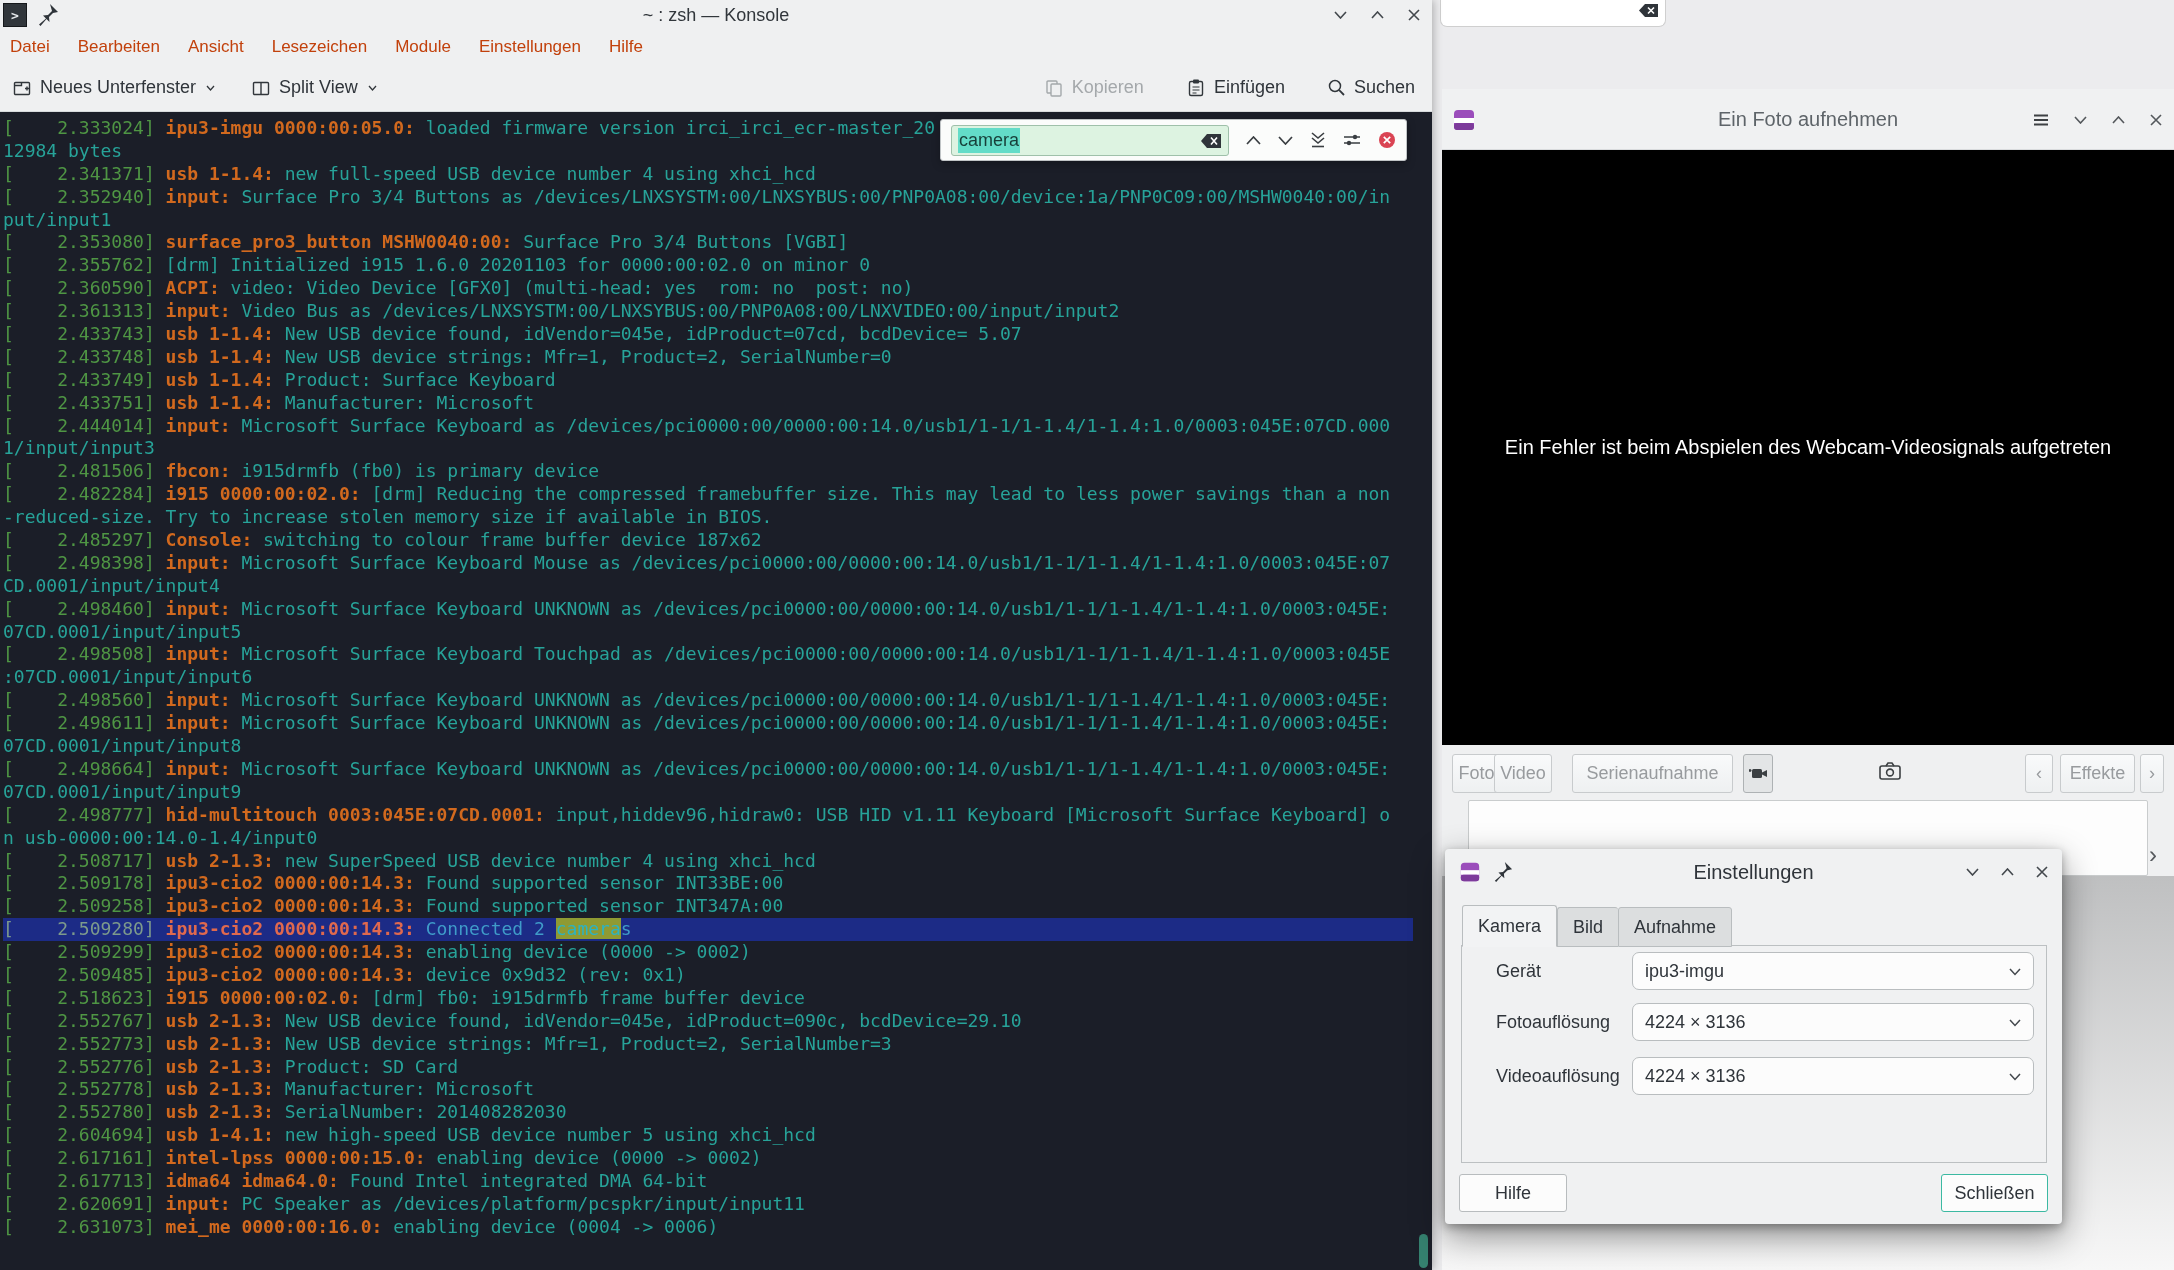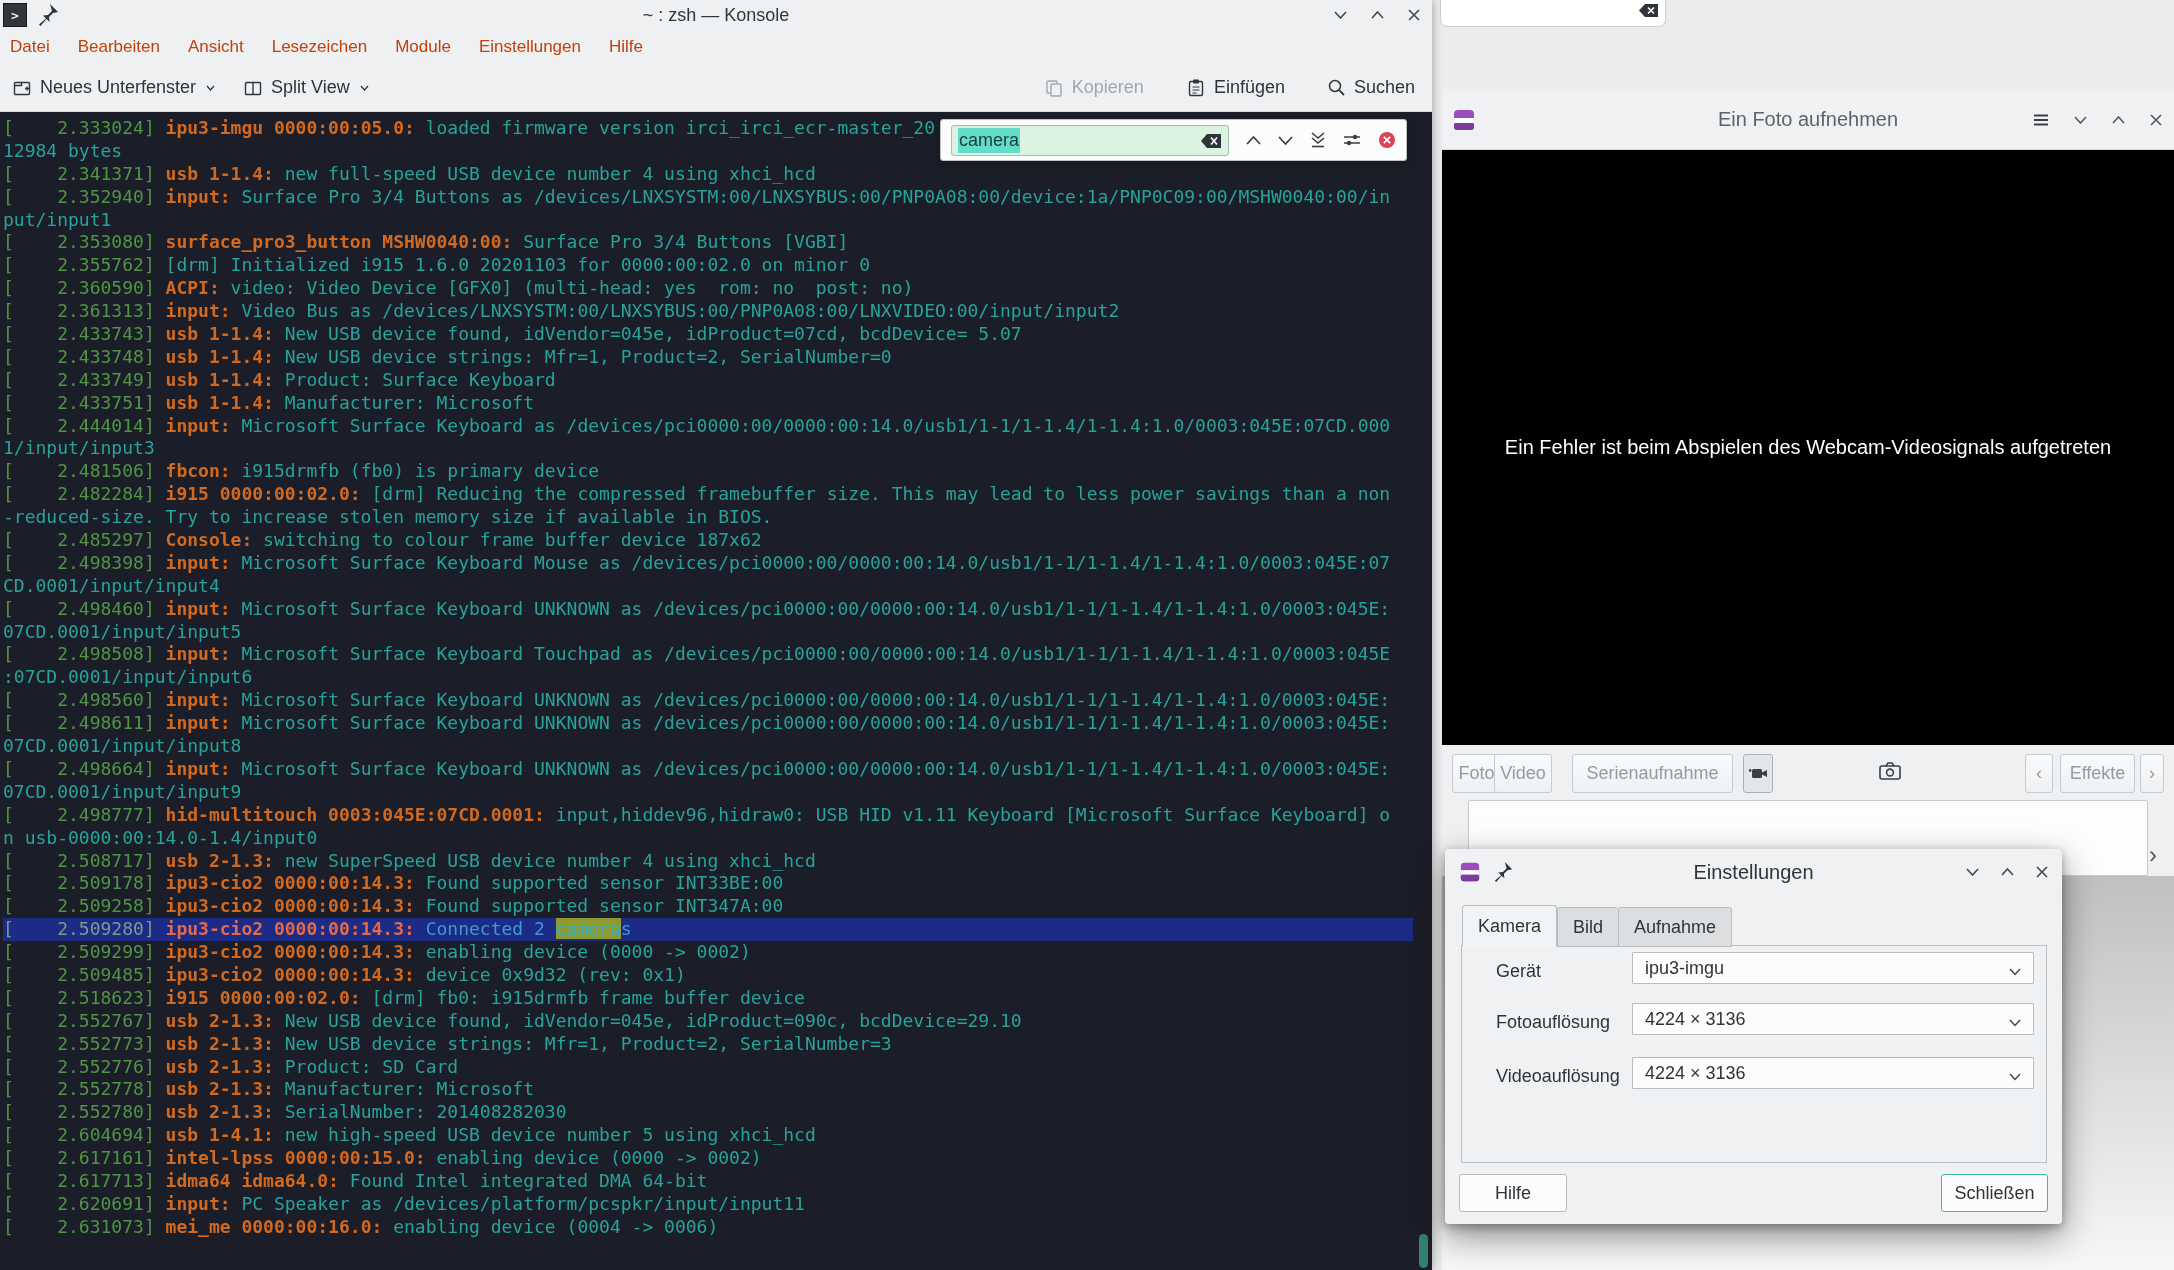--- a/index.html
+++ b/index.html
@@ -21,21 +21,21 @@
   .konsole{position:absolute;left:0;top:0;width:1432px;height:1270px;background:var(--term-bg);box-shadow:2px 0 8px rgba(0,0,0,.25);}
   .k-titlebar{position:absolute;left:0;top:0;width:100%;height:30px;background:var(--chrome);display:flex;align-items:center;}
   .k-appicon{width:24px;height:24px;margin-left:3px;background:#31363b;border:1px solid #16181b;display:flex;align-items:center;justify-content:center;color:#e8eaec;font:bold 13px "DejaVu Sans Mono",monospace;}
   .k-pin{margin-left:10px;}
   .k-title{position:absolute;left:0;right:0;text-align:center;font-size:18px;color:#31363b;}
   .winbtns{position:absolute;right:12px;top:0;height:30px;display:flex;align-items:center;gap:24px;}
   .winbtn{color:#43484d;cursor:pointer;}
   .k-menubar{position:absolute;left:0;top:30px;width:100%;height:34px;background:var(--chrome);display:flex;align-items:center;gap:28px;padding-left:10px;font-size:17px;}
   .menu-item{color:#c2410c;}
   .k-toolbar{position:absolute;left:0;top:64px;width:100%;height:48px;background:var(--chrome);border-bottom:1px solid #d7dadc;display:flex;align-items:center;font-size:18px;}
-  .tb-left{display:flex;align-items:center;gap:28px;padding-left:12px;}
+  .tb-left{display:flex;align-items:center;gap:36px;padding-left:12px;}
   .tb-right{position:absolute;right:17px;display:flex;align-items:center;gap:42px;}
   .tb-btn{display:flex;align-items:center;gap:8px;color:#2f343a;}
   .tb-btn.disabled{color:#a4a8ab;}
   .tb-caret{margin-left:2px;}
 
   
   .k-output{position:absolute;left:0;top:112px;width:100%;height:1158px;overflow:hidden;padding:5px 0 0 3px;font-family:"DejaVu Sans Mono",monospace;font-size:18px;}
   .tline{white-space:pre;height:22.9px;line-height:22.9px;}
   .tline .ts{color:var(--ts);}
   .tline .pre{color:var(--pre);font-weight:bold;}
@@ -78,21 +78,21 @@
   .d-title{position:absolute;left:0;right:0;top:0;height:46px;display:flex;align-items:center;justify-content:center;font-size:20px;color:#2f343a;}
   .d-appicon{position:absolute;left:14px;top:12px;}
   .d-pin{position:absolute;left:48px;top:12px;}
   .d-btns{position:absolute;right:14px;top:0;height:46px;display:flex;align-items:center;gap:22px;}
   .d-tabs{position:absolute;left:17px;top:56px;display:flex;align-items:flex-end;z-index:2;}
   .d-tab{height:40px;border:1px solid #b9bdbf;border-right-width:0;background:#dcdedf;display:flex;align-items:center;justify-content:center;font-size:18px;color:#2f343a;padding:0 15px;border-radius:3px 3px 0 0;}
   .d-tab.active{height:42px;background:#f2f3f4;border-right-width:1px;border-bottom:1px solid #f2f3f4;}
   .d-tab:last-child{border-right-width:1px;}
   .d-frame{position:absolute;left:16px;top:96px;width:586px;height:218px;border:1px solid #bcc0c2;z-index:1;}
   .d-label{position:absolute;font-size:18px;color:#2f343a;margin-left:7px;}
-  .d-select{position:absolute;left:187px;width:402px;height:32px;background:#fcfcfc;border:1px solid #b9bdbf;border-radius:1px;display:flex;align-items:center;padding-left:12px;font-size:18px;color:#2f343a;}
+  .d-select{position:absolute;left:187px;width:402px;height:38px;background:#fcfcfc;border:1px solid #b9bdbf;border-radius:7px;display:flex;align-items:center;padding-left:12px;font-size:18px;color:#2f343a;}
   .d-select .chev{position:absolute;right:12px;top:15px;}
   .d-btn{position:absolute;top:325px;height:38px;background:#fcfcfc;border:1px solid #b8bcbe;border-radius:3px;display:flex;align-items:center;justify-content:center;font-size:18px;color:#2f343a;}
   .d-btn.default{border-color:var(--accent);}
 </style>
 </head>
 <body>
 
 <div class="behind">
   <div class="behind-field">
     <span class="behind-clear">

